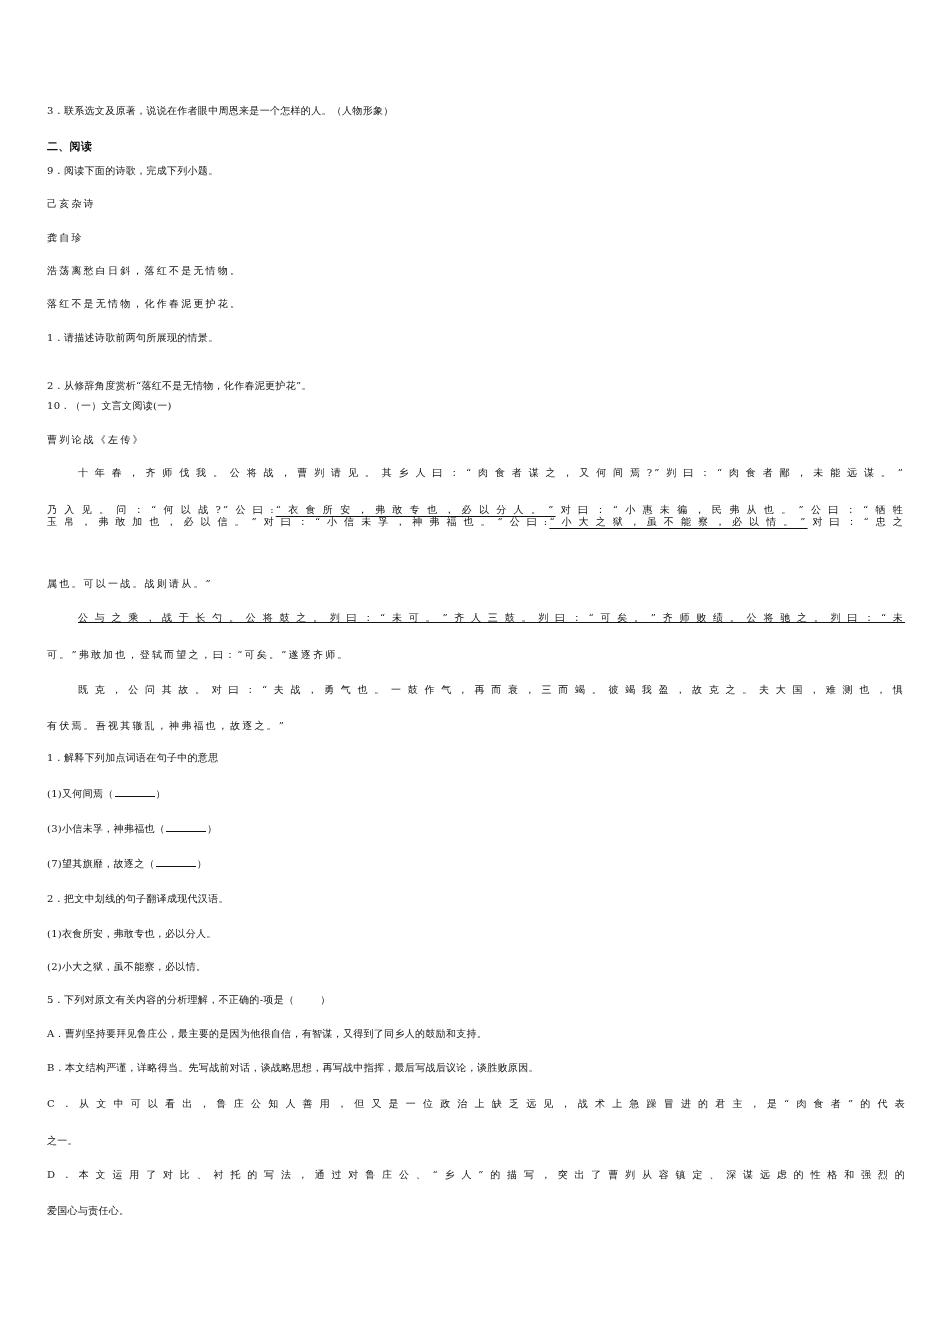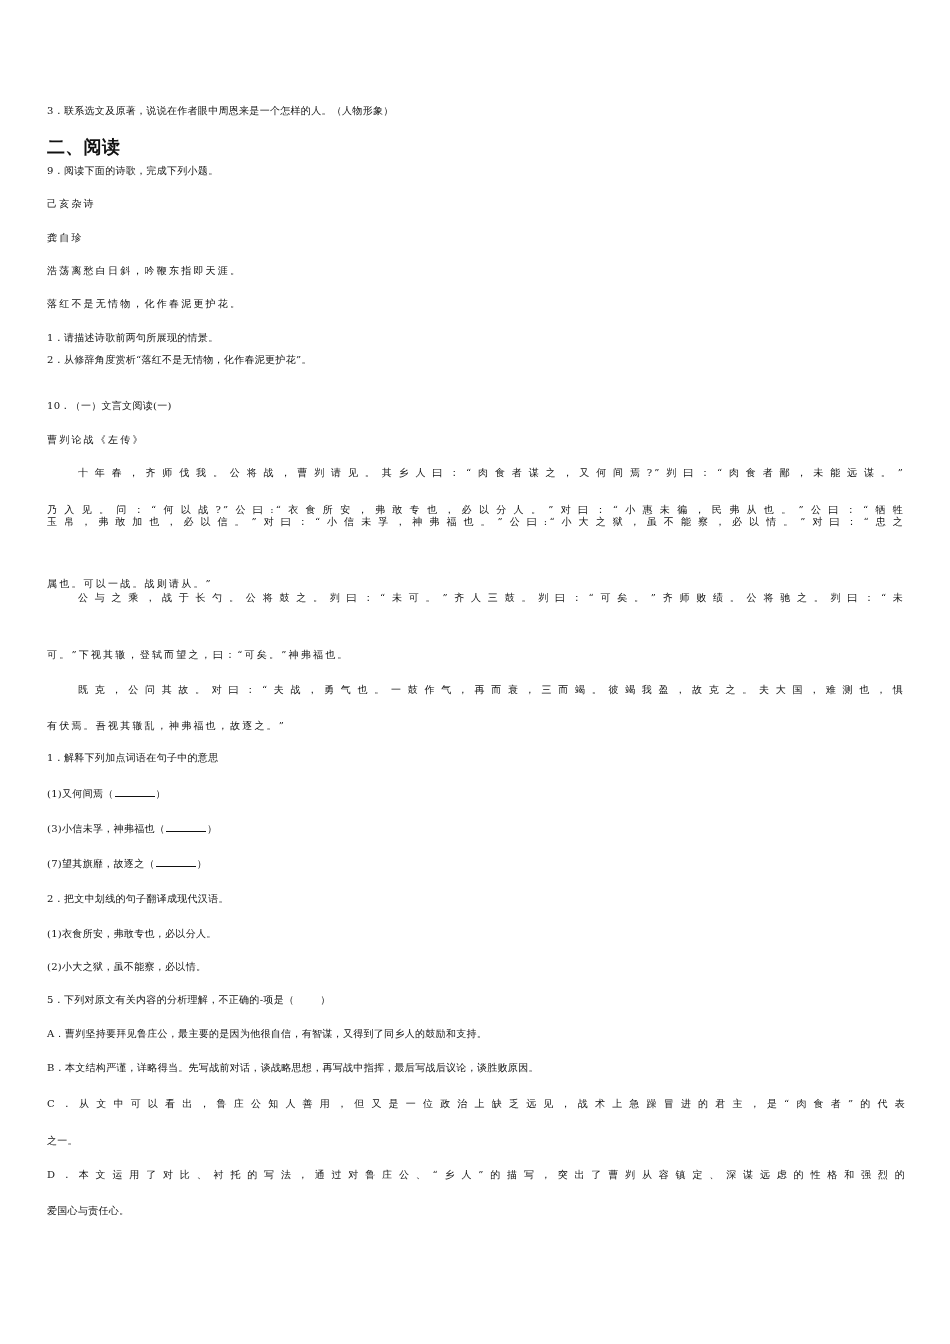--- a/index.html
+++ b/index.html
@@ -7,54 +7,54 @@
     width: 950px; height: 1344px; position: relative; overflow: hidden;
     font-family: "DejaVu Serif", "Liberation Serif", serif;
     color: #111111;
   }
   .page { position: absolute; left: 47px; top: 0; width: 860px; }
   .line {
     position: absolute; left: 0; white-space: nowrap;
     font-size: 10px; line-height: 20px; letter-spacing: 0.3px;
   }
   .kai { letter-spacing: 2.2px; }
-  .bold { font-weight: bold; font-size: 18px; text-align: right; }
+  .bold { font-weight: bold; font-size: 11px; text-align: right; }
   .indent { padding-left: 31px; }
-  .u { text-underline-offset: 3px; }
+  .u { text-decoration: underline; text-underline-offset: 3px; }
   .blank { display: inline-block; width: 40px; border-bottom: 1px solid #111; height: 13px; vertical-align: baseline; margin: 0 1px; }
   .paren-gap { display: inline-block; width: 26px; }
   .justify { width: 858px; text-align: justify; text-align-last: justify; }
 </style>
 </head>
 <body>
 
 <div class="page">
 
   <div class="line" style="top:101px">3．联系选文及原著，说说在作者眼中周恩来是一个怎样的人。（人物形象）</div>
 
   <div class="line bold" style="top:137px">二、阅读</div>
 
   <div class="line" style="top:161px">9．阅读下面的诗歌，完成下列小题。</div>
   <div class="line kai" style="top:194px">己亥杂诗</div>
   <div class="line kai" style="top:228px">龚自珍</div>
-  <div class="line kai" style="top:261px">浩荡离愁白日斜，吟鞭东指即天涯。</div>
+  <div class="line kai" style="top:261px">浩荡离愁白日斜，落红不是无情物。</div>
   <div class="line kai" style="top:294px">落红不是无情物，化作春泥更护花。</div>
   <div class="line" style="top:328px">1．请描述诗歌前两句所展现的情景。</div>
-  <div class="line" style="top:350px">2．从修辞角度赏析“落红不是无情物，化作春泥更护花”。</div>
+  <div class="line" style="top:376px">2．从修辞角度赏析“落红不是无情物，化作春泥更护花”。</div>
 
   <div class="line" style="top:396px">10．（一）文言文阅读(一)</div>
   <div class="line kai" style="top:430px">曹刿论战《左传》</div>
 
   <div class="line kai indent justify" style="top:463px; width:827px;">十年春，齐师伐我。公将战，曹刿请见。其乡人曰：“肉食者谋之，又何间焉?”刿曰：“肉食者鄙，未能远谋。”</div>
   <div class="line kai justify" style="top:500px"><span>乃入见。问：“何以战?”公曰:</span><span class="u">“衣食所安，弗敢专也，必以分人。”</span><span>对曰：“小惠未徧，民弗从也。”公曰：“牺牲</span></div>
   <div class="line kai justify" style="top:512px"><span>玉帛，弗敢加也，必以信。”对曰：“小信未孚，神弗福也。”公曰:</span><span class="u">“小大之狱，虽不能察，必以情。”</span><span>对曰：“忠之</span></div>
   <div class="line kai" style="top:574px">属也。可以一战。战则请从。”</div>
 
-  <div class="line kai indent justify" style="top:588px; width:827px;">公与之乘，战于长勺。公将鼓之。刿曰：“未可。”齐人三鼓。刿曰：“可矣。”齐师败绩。公将驰之。刿曰：“未</div>
-  <div class="line kai" style="top:645px">可。”下视其辙，登轼而望之，曰：“可矣。”神弗福也。</div>
+  <div class="line kai indent justify" style="top:608px; width:827px;text-decoration:underline;">公与之乘，战于长勺。公将鼓之。刿曰：“未可。”齐人三鼓。刿曰：“可矣。”齐师败绩。公将驰之。刿曰：“未</div>
+  <div class="line kai" style="top:645px">可。”弗敢加也，登轼而望之，曰：“可矣。”遂逐齐师。</div>
 
   <div class="line kai indent justify" style="top:680px; width:827px;">既克，公问其故。对曰：“夫战，勇气也。一鼓作气，再而衰，三而竭。彼竭我盈，故克之。夫大国，难测也，惧</div>
   <div class="line kai" style="top:716px">有伏焉。吾视其辙乱，神弗福也，故逐之。”</div>
 
   <div class="line" style="top:748px">1．解释下列加点词语在句子中的意思</div>
   <div class="line" style="top:783px"><span>(1)又何间焉（</span><span class="blank"></span><span>）</span></div>
   <div class="line" style="top:818px"><span>(3)小信未孚，神弗福也（</span><span class="blank"></span><span>）</span></div>
   <div class="line" style="top:853px"><span>(7)望其旗靡，故逐之（</span><span class="blank"></span><span>）</span></div>
 
   <div class="line" style="top:889px">2．把文中划线的句子翻译成现代汉语。</div>

